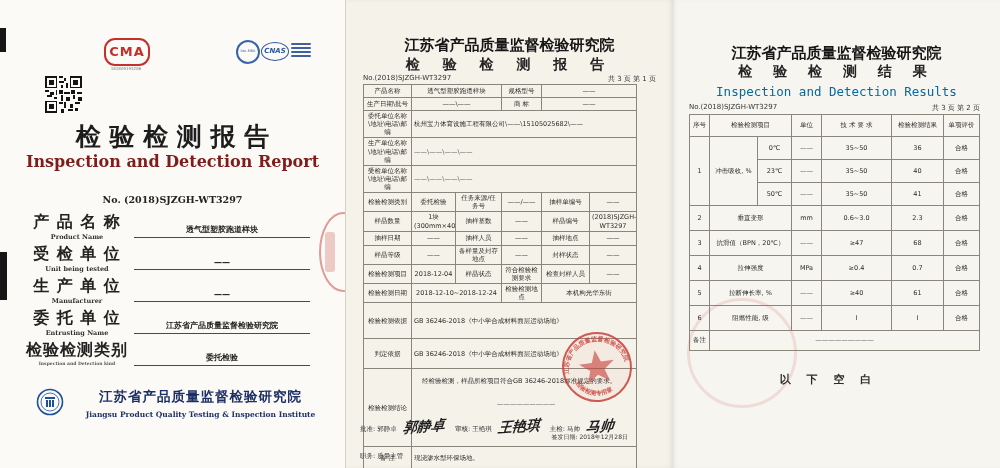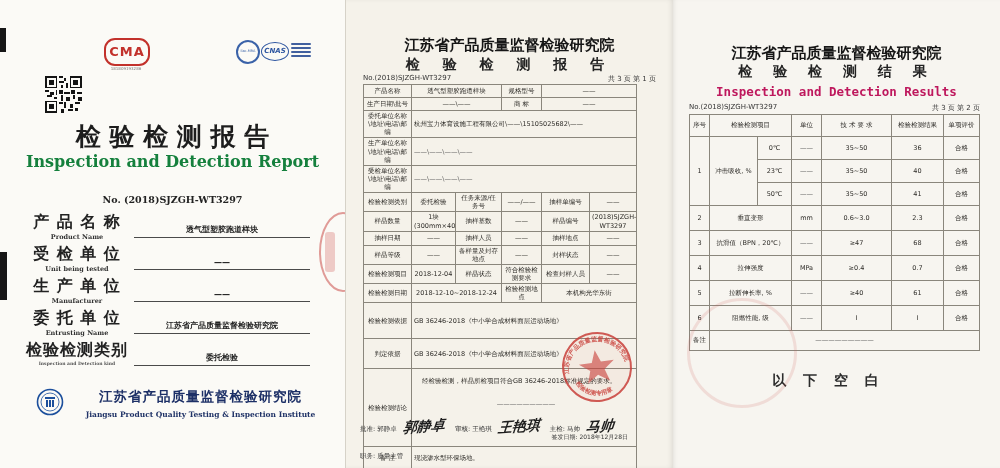--- a/index.html
+++ b/index.html
@@ -19,21 +19,21 @@
            color:#c2312b;font-weight:bold;font-size:13px;line-height:23px;text-align:center;letter-spacing:1px;}
   .cma-num{left:96px;top:66px;width:60px;font-size:4px;color:#7a7a7a;text-align:center;}
   .ilac-circle{left:236px;top:40px;width:20px;height:20px;border:2px solid #3a62a8;border-radius:50%;
                font-size:3.5px;color:#3a62a8;line-height:19px;text-align:center;overflow:hidden;}
   .cnas-oval{left:261px;top:42px;width:26px;height:17px;border:1.5px solid #2d55a0;border-radius:50%;
              color:#2d55a0;font-weight:bold;font-size:7px;line-height:16px;text-align:center;font-style:italic;}
   .cnas-lines{left:291px;top:41px;width:20px;}
   .cnas-lines i{display:block;height:2.5px;background:#41609f;margin:1.5px 0;border-radius:1px;}
   .qr{left:45px;top:76px;}
   .t1{left:0;right:0;top:120px;font-size:25px;font-weight:bold;color:#1d1d1d;}
-  .t2{left:0;right:0;top:152px;font-size:16px;font-weight:bold;color:#15803d;}
+  .t2{left:0;right:0;top:152px;font-size:16px;font-weight:bold;color:#7f1d1d;}
   .no-line{left:0;right:0;top:194px;font-size:9.5px;font-weight:bold;color:#222;}
   .fld{left:22px;width:300px;height:30px;}
   .fld .lab{position:absolute;left:0;top:0;width:110px;text-align:center;}
   .fld .cn{font-size:16px;font-weight:bold;letter-spacing:1px;color:#222;}
   .fld .en{font-size:6.5px;font-weight:bold;color:#333;margin-top:0px;}
   .fld .en.tiny{font-size:4.5px;color:#555;}
   .fld .val{position:absolute;left:112px;right:12px;bottom:4px;border-bottom:1px solid #4a4a4a;
             font-size:8px;font-weight:bold;text-align:center;padding-bottom:2px;color:#222;}
   .inst-cn{left:62px;right:6px;top:388px;font-size:13.5px;font-weight:bold;color:#1c2f66;letter-spacing:1px;}
   .inst-en{left:62px;right:6px;top:410px;font-size:7.5px;font-weight:bold;color:#203367;}
@@ -55,21 +55,21 @@
   #p3 table{position:absolute;left:16px;top:114px;width:290px;}
   .concl-cell{position:relative;vertical-align:top;text-align:left;padding:8px 6px 2px 10px;}
   .concl-dash{text-align:center;margin-top:14px;color:#555;}
   .sign-date{position:absolute;right:8px;bottom:6px;font-size:6px;color:#333;}
   .sig-row{left:14px;right:10px;top:418px;font-size:6.5px;color:#333;}
   .sig{font-family:"DejaVu Serif",serif;font-size:14px;font-weight:bold;font-style:italic;
        transform:rotate(-4deg) skewX(-10deg);display:inline-block;color:#1e1e1e;margin:0 8px 0 4px;}
   .duty{left:14px;top:452px;font-size:6.5px;color:#333;}
   .stamp2{left:212px;top:328px;width:78px;height:78px;opacity:.85;}
   .stamp3{left:14px;top:298px;width:104px;height:104px;border:3px solid rgba(205,95,90,.16);border-radius:50%;}
-  .below-blank{left:0;right:16px;top:372px;font-size:14px;font-weight:bold;letter-spacing:6px;color:#2c2c2c;}
+  .below-blank{left:0;right:16px;top:372px;font-size:11px;font-weight:bold;letter-spacing:6px;color:#2c2c2c;}
   .gray-dash{color:#555;}
 </style>
 </head>
 <body>
 
 <div class="page" id="p1">
   <div class="abs edge-mark" style="top:28px;height:24px;"></div>
   <div class="abs edge-mark" style="top:252px;height:48px;width:7px;"></div>
 
   <div class="abs cma-box">CMA</div>
@@ -319,21 +319,21 @@
       <text font-size="6" fill="#c9403a" font-weight="bold">
         <textPath href="#arcB">检验检测专用章</textPath>
       </text>
     </svg>
   </div>
 </div>
 
 <div class="page" id="p3">
   <div class="abs ctr h-cn" style="top:44px;">江苏省产品质量监督检验研究院</div>
   <div class="abs ctr h-sub" style="top:63px;letter-spacing:8px;">检 验 检 测 结 果</div>
-  <div class="abs ctr mono" style="top:84px;left:0;right:0;font-size:12.5px;font-weight:bold;color:#be185d;">Inspection and Detection Results</div>
+  <div class="abs ctr mono" style="top:84px;left:0;right:0;font-size:12.5px;font-weight:normal;color:#0369a1;">Inspection and Detection Results</div>
   <div class="abs no-row" style="left:16px;right:20px;top:103px;">
     <span>No.(2018)SJZGH-WT3297</span>
     <span class="pg-info">共 3 页 第 2 页</span>
   </div>
 
   <table>
     <colgroup>
         <col style="width:20px">
         <col style="width:48px">
         <col style="width:34px">

